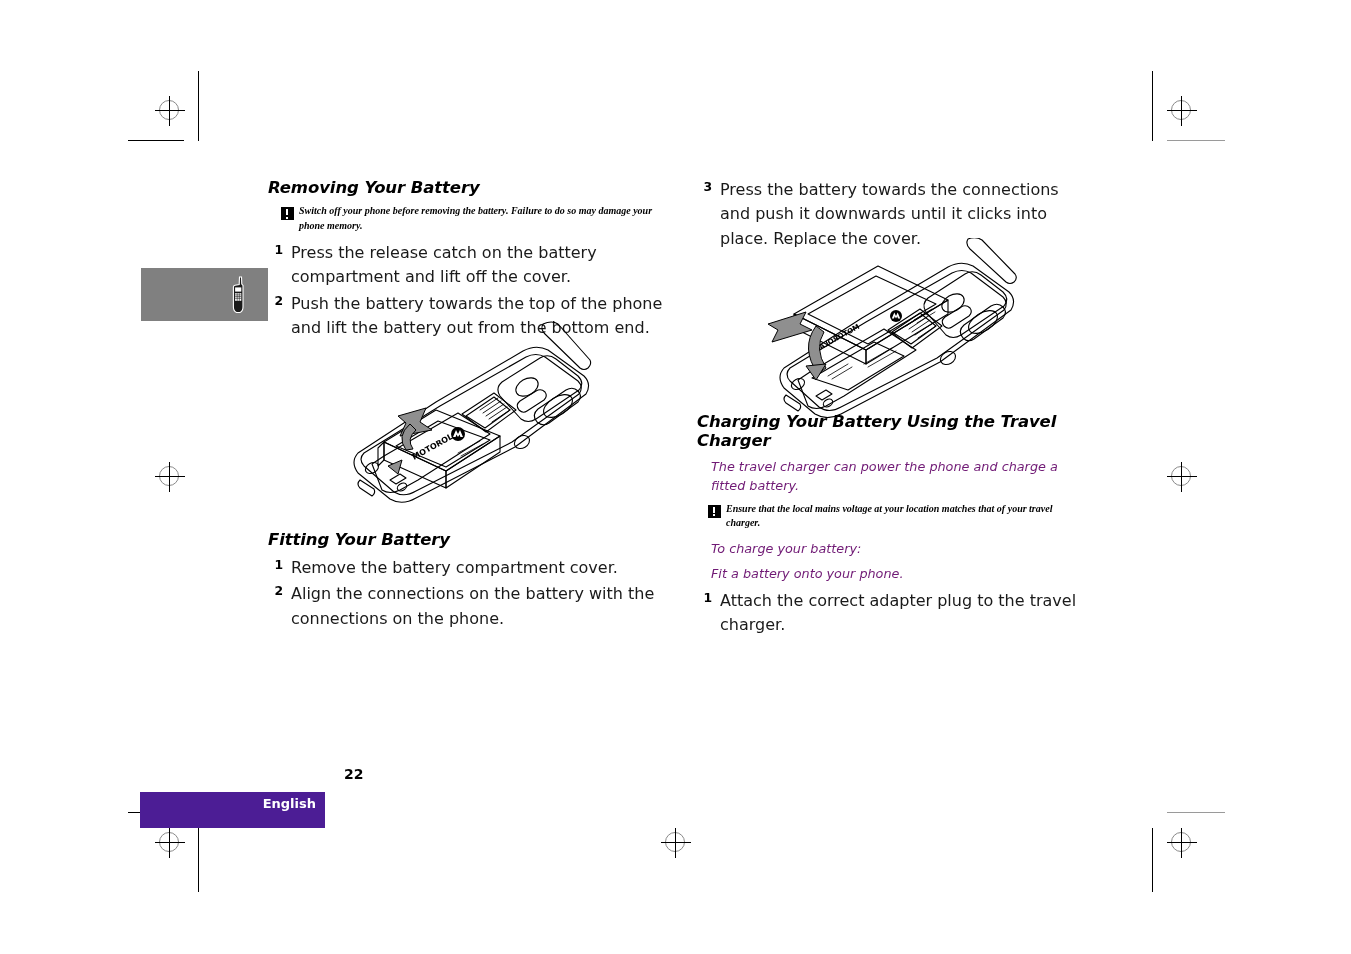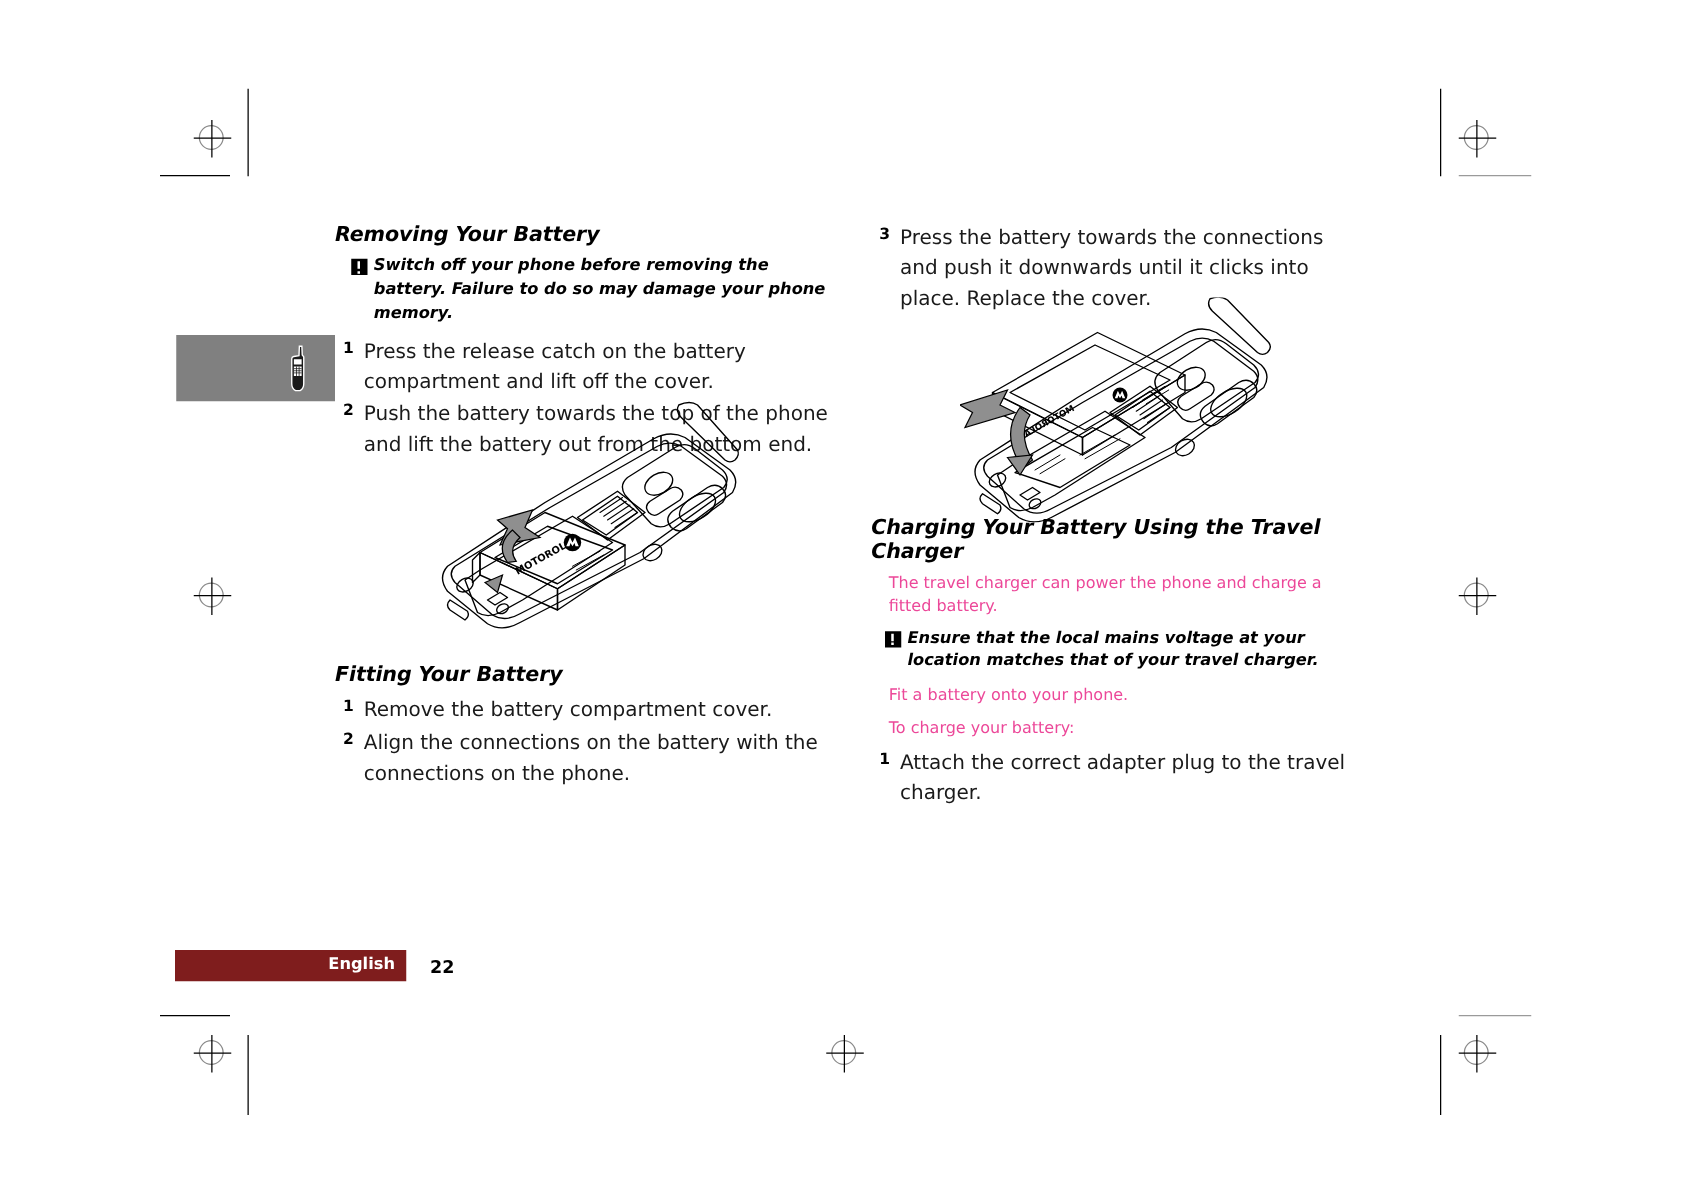--- a/index.html
+++ b/index.html
@@ -93,24 +93,25 @@
     background: #fff;
   }
   .warn-icon::after {
     content: "";
     position: absolute;
     left: 5px; top: 9.5px;
     width: 2px; height: 2px;
     background: #fff;
   }
   .note-text {
-    font-size: 13px;
+    font-size: 10px;
     font-weight: bold;
     font-style: italic;
     line-height: 1.45;
+    font-family: Liberation Serif, serif;
   }
 
   ol.steps {
     list-style: none;
     margin: 0;
     padding: 0;
   }
   ol.steps li {
     display: flex;
     align-items: flex-start;
@@ -126,23 +127,24 @@
     margin-right: 8px;
   }
   ol.steps li .txt {
     font-size: 16px;
     line-height: 1.52;
     color: #1a1a1a;
   }
   .body-p {
     font-size: 12.8px;
     line-height: 1.5;
-    color: #ec4899;
+    color: #701a75;
     margin: 0 0 8px 0;
     padding-left: 15px;
+    font-style: italic;
   }
   .body-p.tight { margin-bottom: 6px; }
 
   
   .index-tab {
     position: absolute;
     left: 141px;
     top: 268px;
     width: 127px;
     height: 53px;
@@ -153,24 +155,24 @@
     right: 22px;
     top: 8px;
     width: 16px;
     height: 38px;
   }
 
   
   .footer-bar {
     position: absolute;
     left: 140px;
-    top: 760px;
+    top: 792px;
     width: 185px;
-    height: 25px;
-    background: #7f1d1d;
+    height: 36px;
+    background: #4c1d95;
   }
   .footer-lang {
     position: absolute;
     right: 9px;
     top: 4px;
     color: #ffffff;
     font-size: 13px;
     font-weight: bold;
   }
   .footer-page {
@@ -418,22 +420,22 @@
 
   <h2 class="sect">Charging Your Battery Using the Travel Charger</h2>
 
   <p class="body-p tight" style="padding-left:14px;">The travel charger can power the phone and charge a fitted battery.</p>
 
   <div class="note" style="padding-left:11px;">
     <span class="warn-icon"></span>
     <span class="note-text">Ensure that the local mains voltage at your location matches that of your travel charger.</span>
   </div>
 
+  <p class="body-p tight" style="padding-left:14px;">To charge your battery:</p>
   <p class="body-p tight" style="padding-left:14px;">Fit a battery onto your phone.</p>
-  <p class="body-p tight" style="padding-left:14px;">To charge your battery:</p>
 
   <ol class="steps">
     <li>
       <span class="num">1</span>
       <span class="txt">Attach the correct adapter plug to the travel charger.</span>
     </li>
   </ol>
 </div>
 
 <div class="footer-bar">

